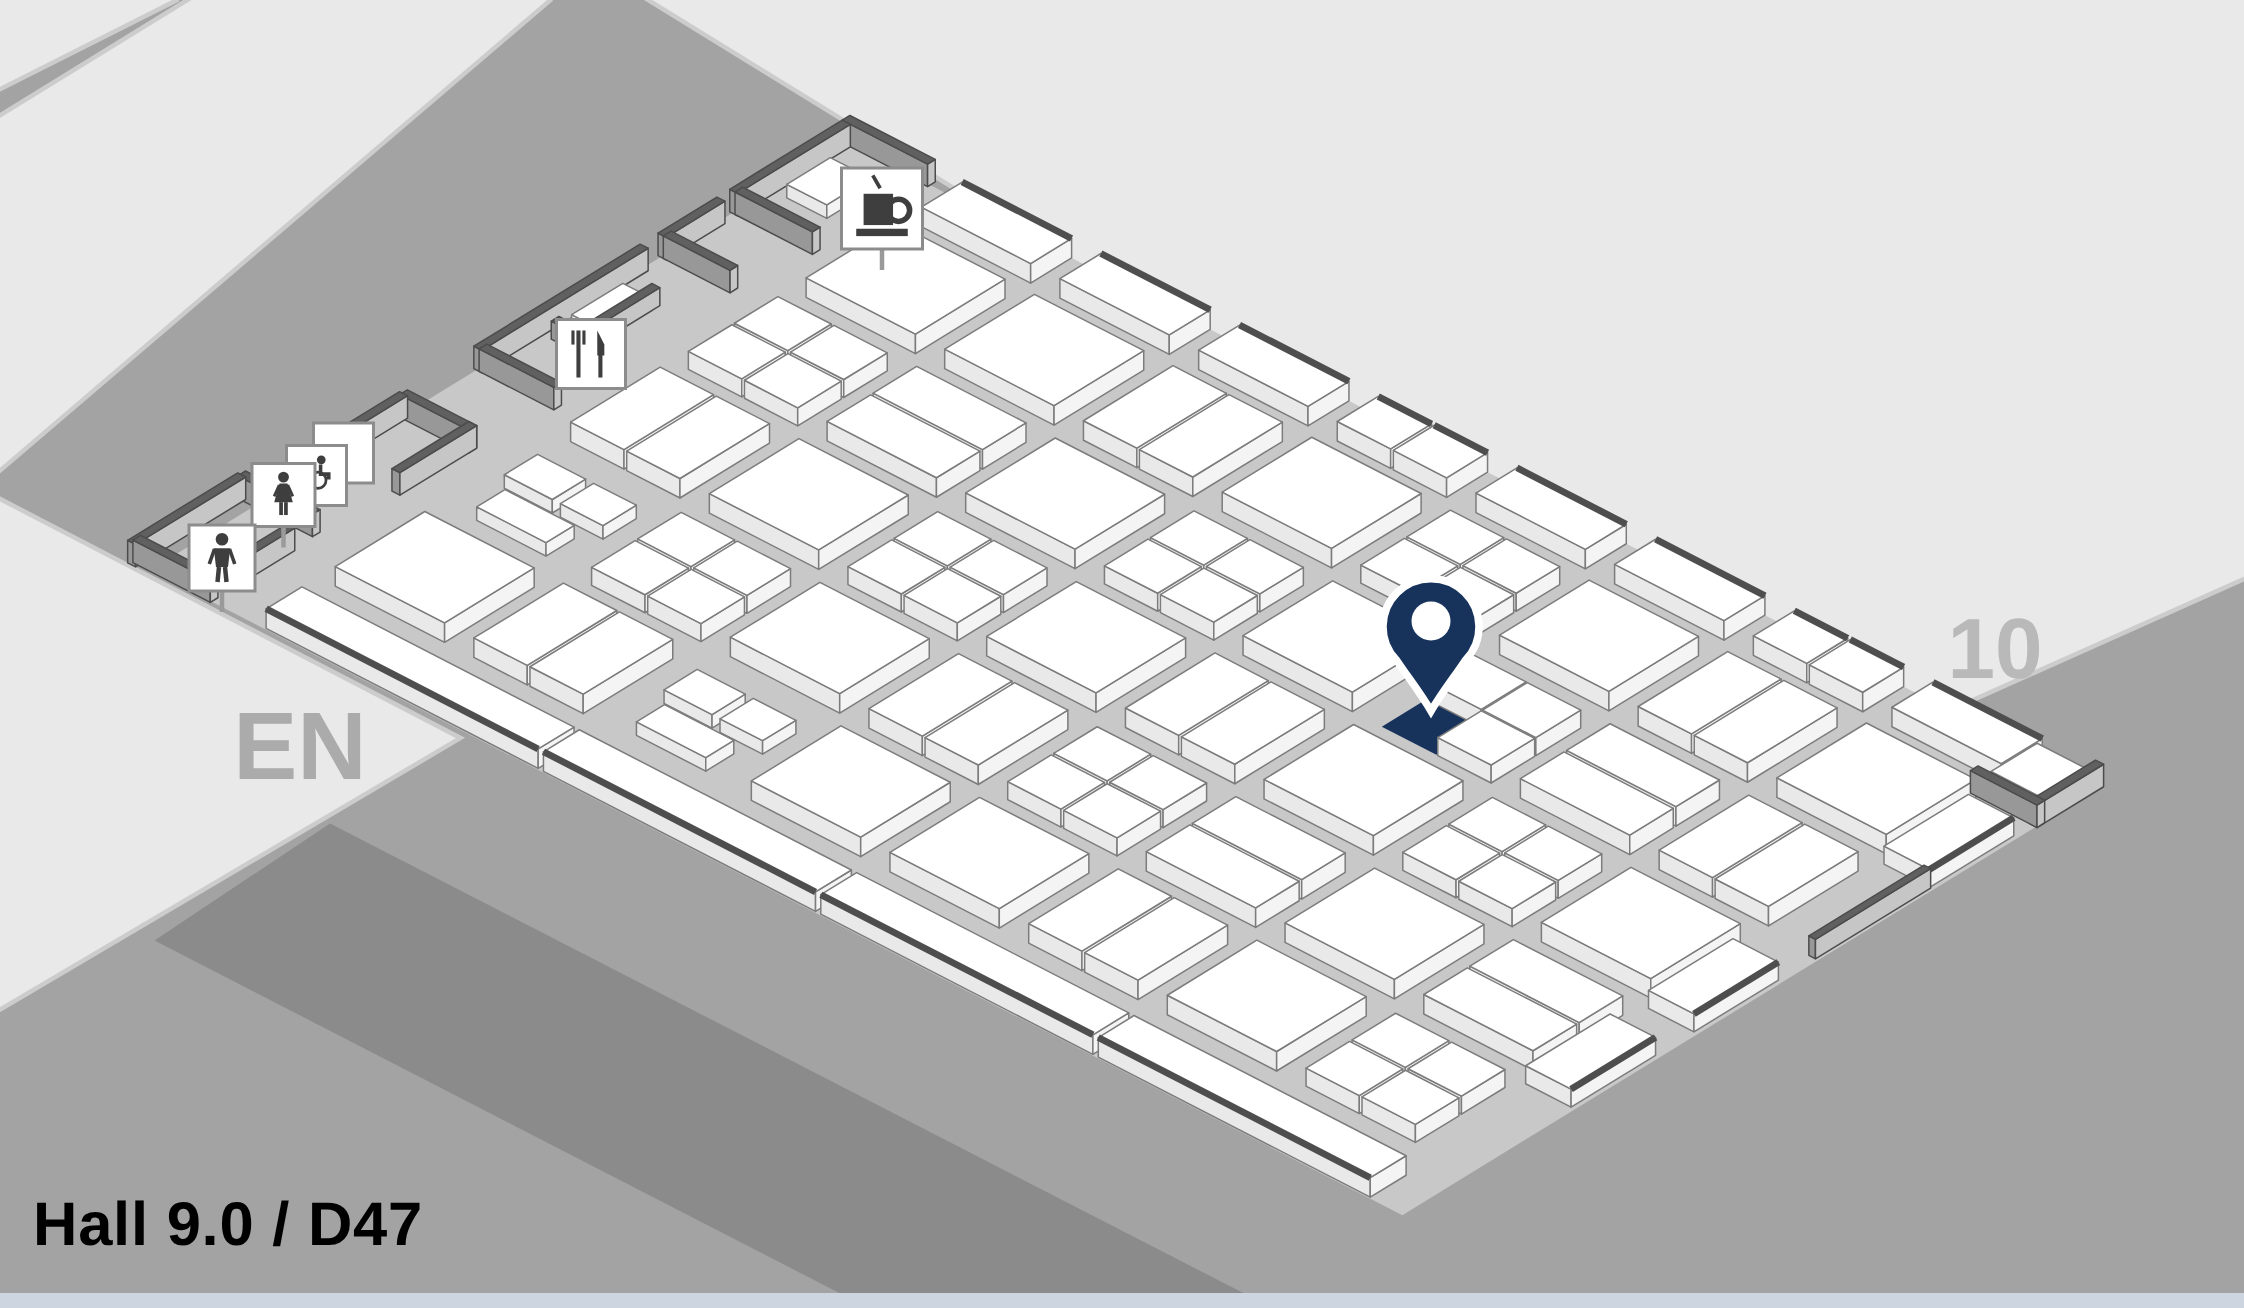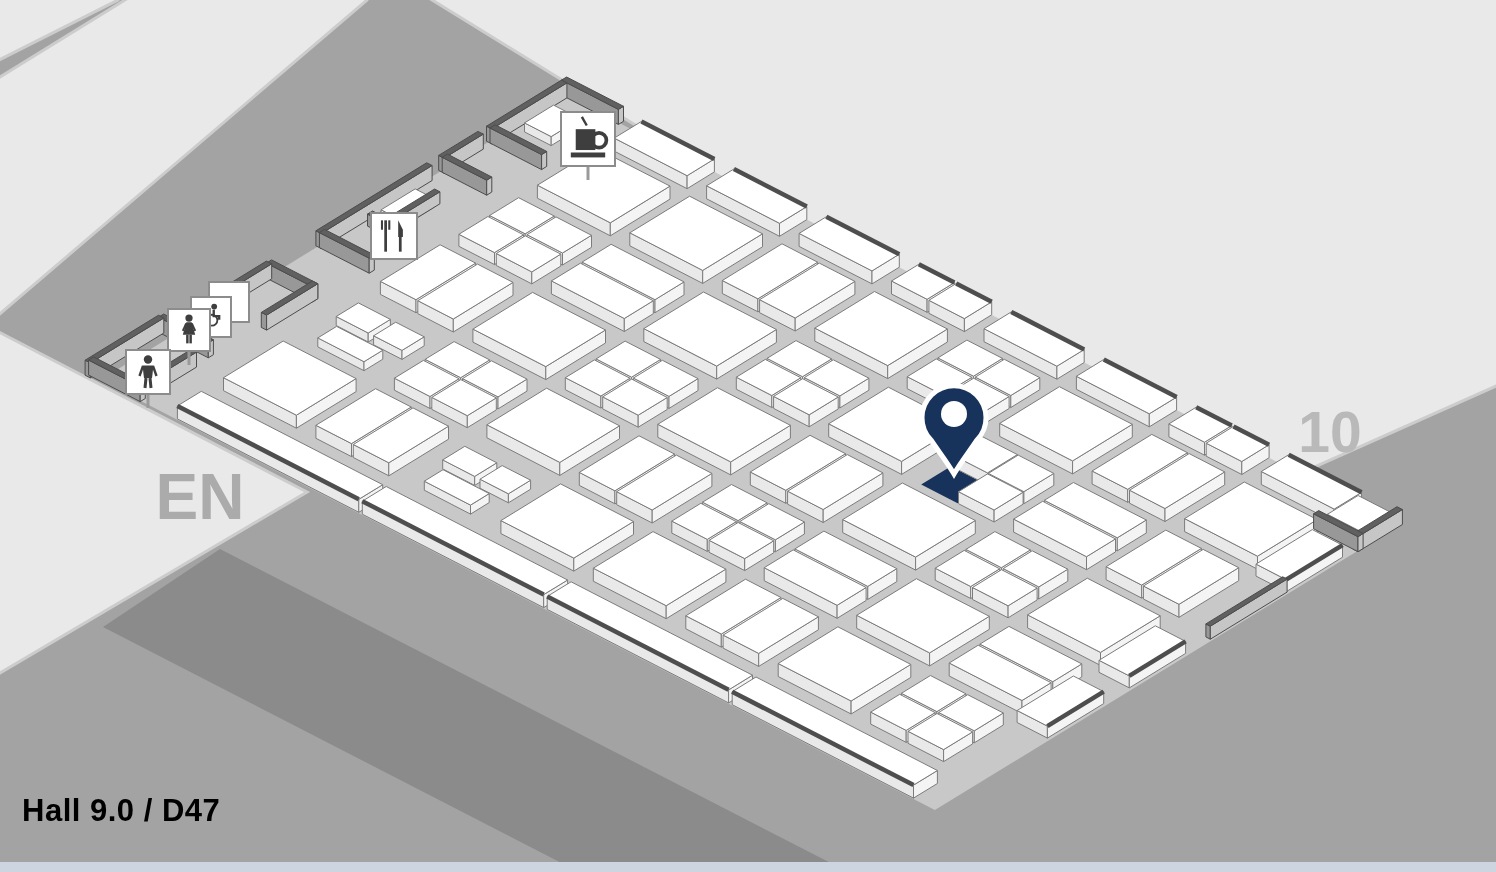--- a/index.html
+++ b/index.html
@@ -1,19 +1,19 @@
 <!DOCTYPE html>
 <html><head>
 <meta charset="utf-8">
 <style>
   html,body{margin:0;padding:0;background:#ffffff;}
   body{font-family:"Liberation Sans", sans-serif;}
   #stage{position:relative;width:1496px;height:872px;overflow:hidden;background:#a3a3a3;}
   #map-svg{position:absolute;left:0;top:0;}
-  #hall-label{position:absolute;left:22px;top:793px;font-size:31px;font-weight:bold;color:#000;letter-spacing:0.5px;}
+  #hall-label{position:absolute;left:22px;top:793px;font-size:41px;font-weight:bold;color:#000;letter-spacing:0.5px;}
   #bottom-bar{position:absolute;left:0;bottom:0;width:100%;height:10px;background:#cdd5e0;}
   text.map-label{font-weight:bold;font-family:"Liberation Sans",sans-serif;}
 </style>
 </head>
 <body>
 
 <div id="stage">
   <svg id="map-svg" width="1496" height="872" viewBox="0 0 1496 872">
       <polygon points="-5,-5 118,-5 118,0 -5,62" fill="#e9e9e9" stroke="#cccccc" stroke-width="3"></polygon>
       <polygon points="133,-5 367,-5 367,0 -5,318 -5,80" fill="#e9e9e9" stroke="#cccccc" stroke-width="3"></polygon>

